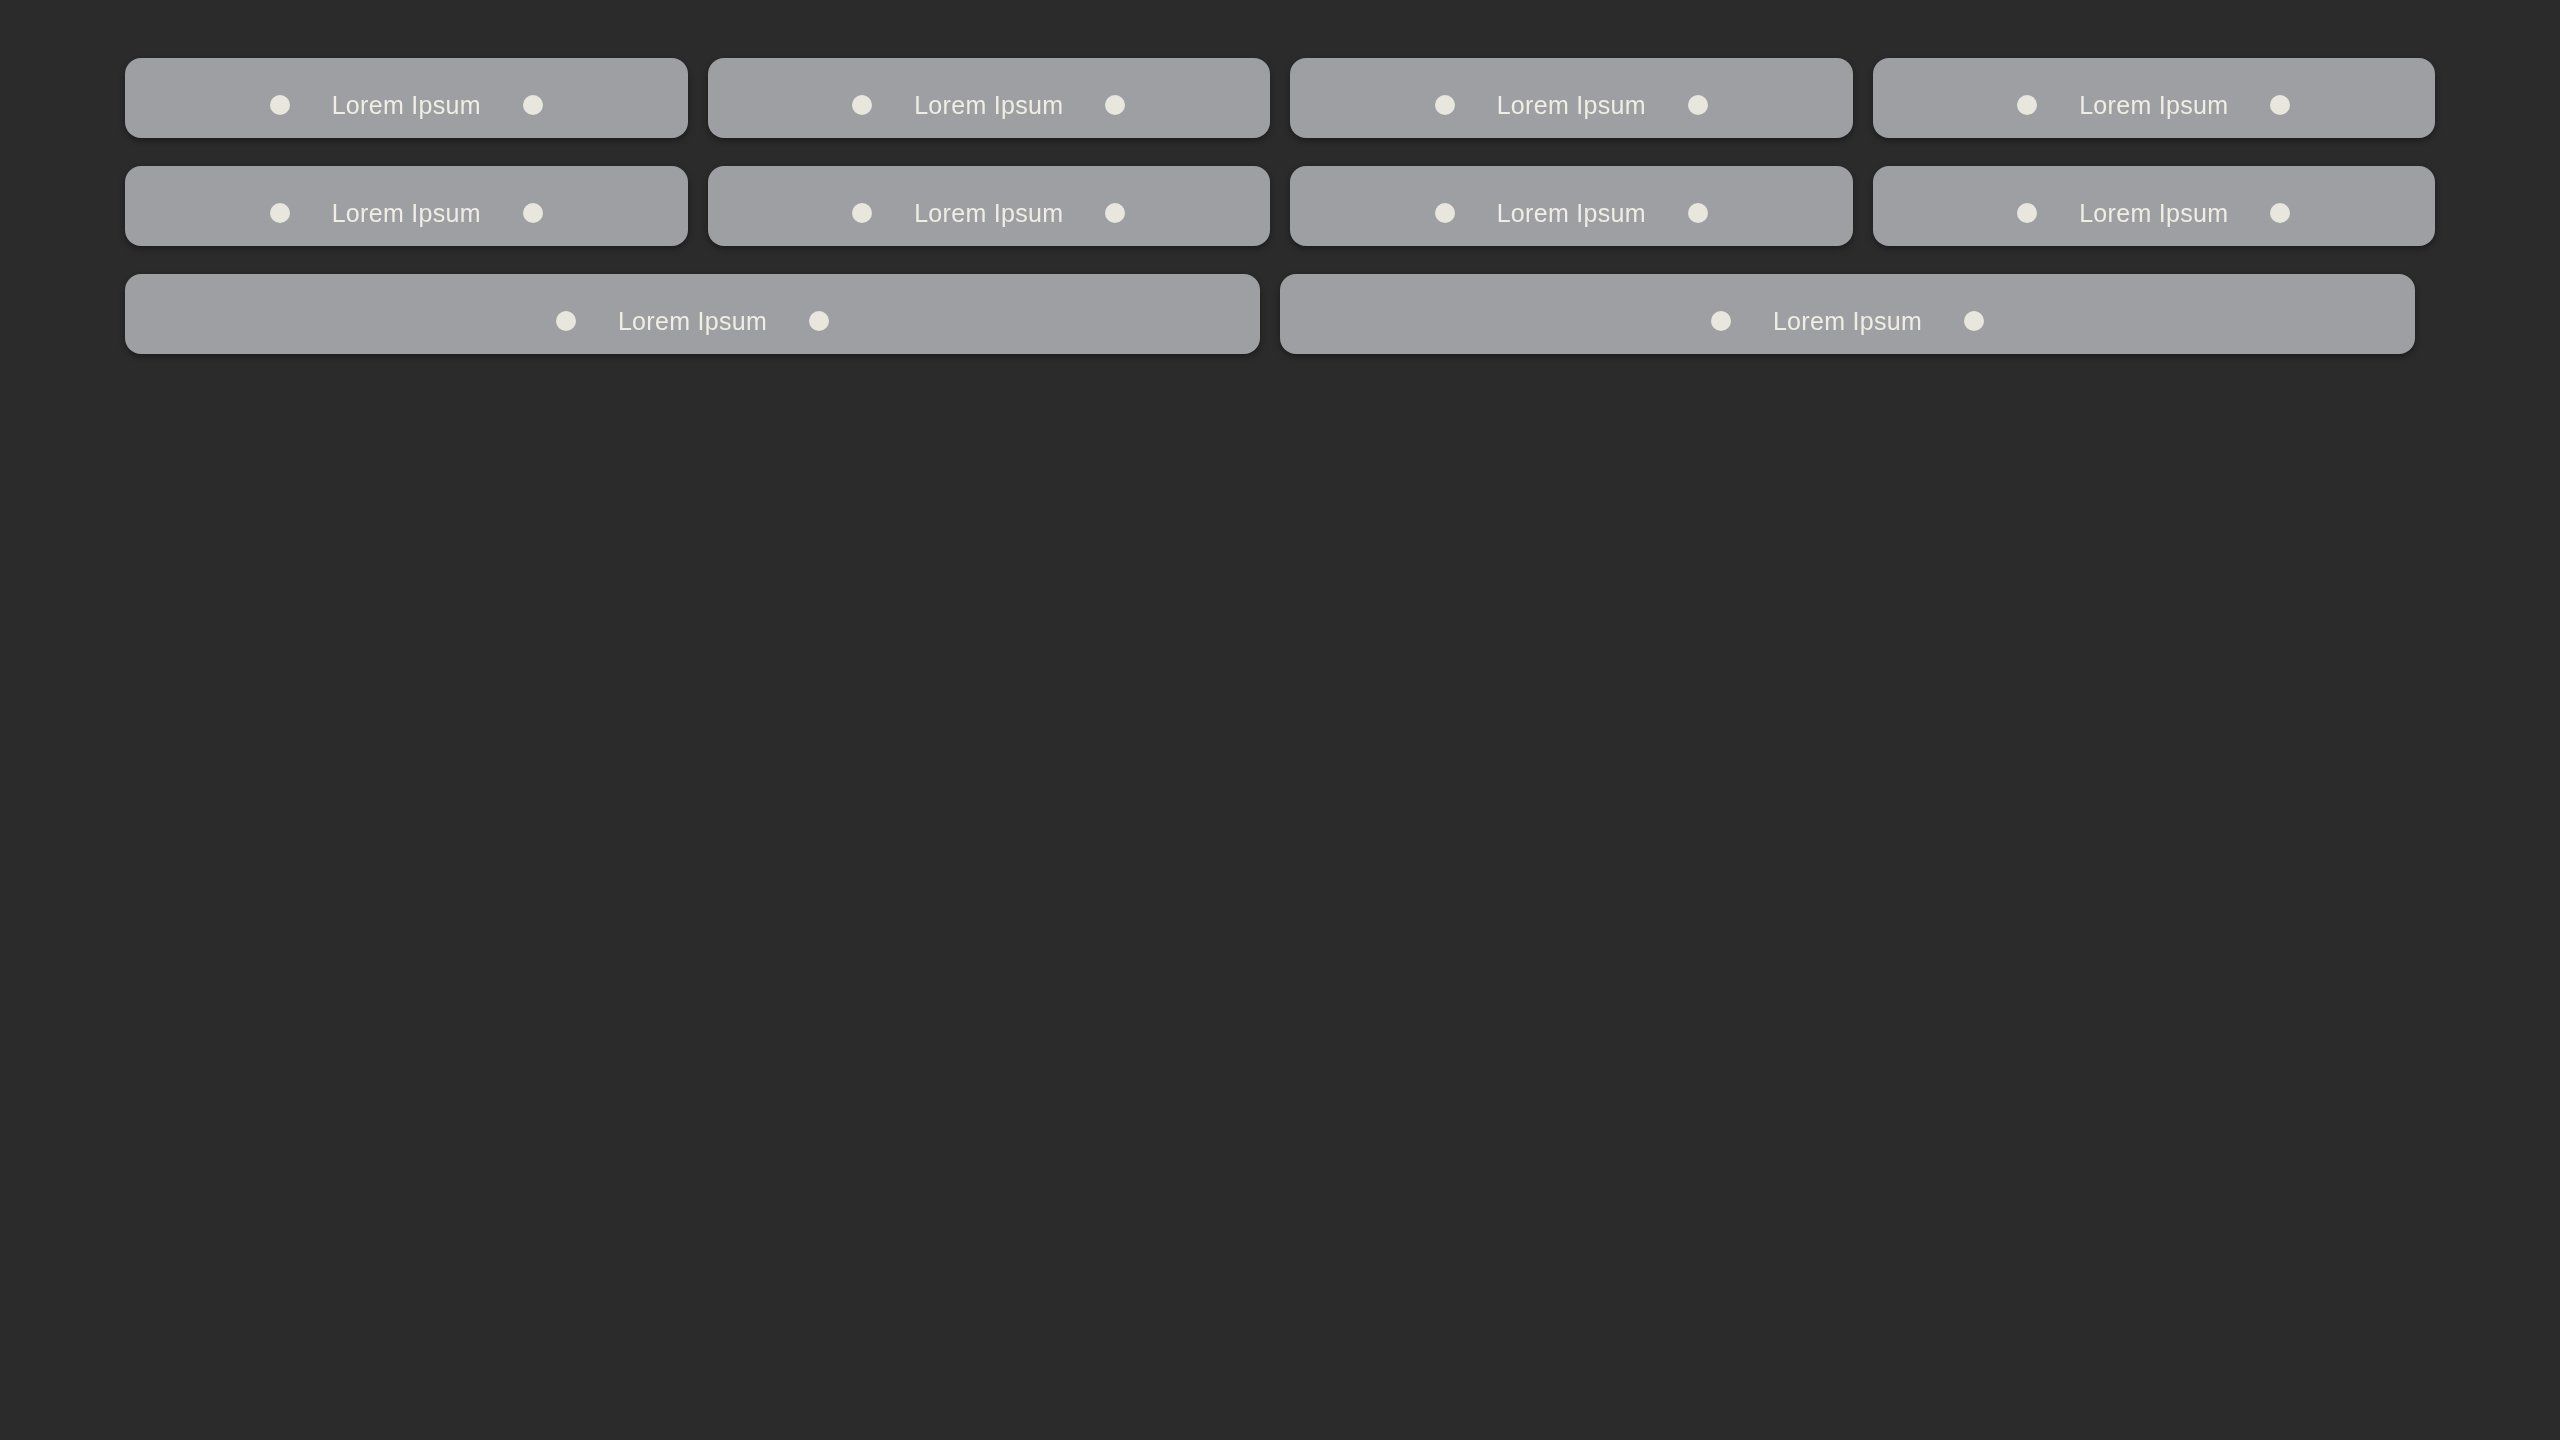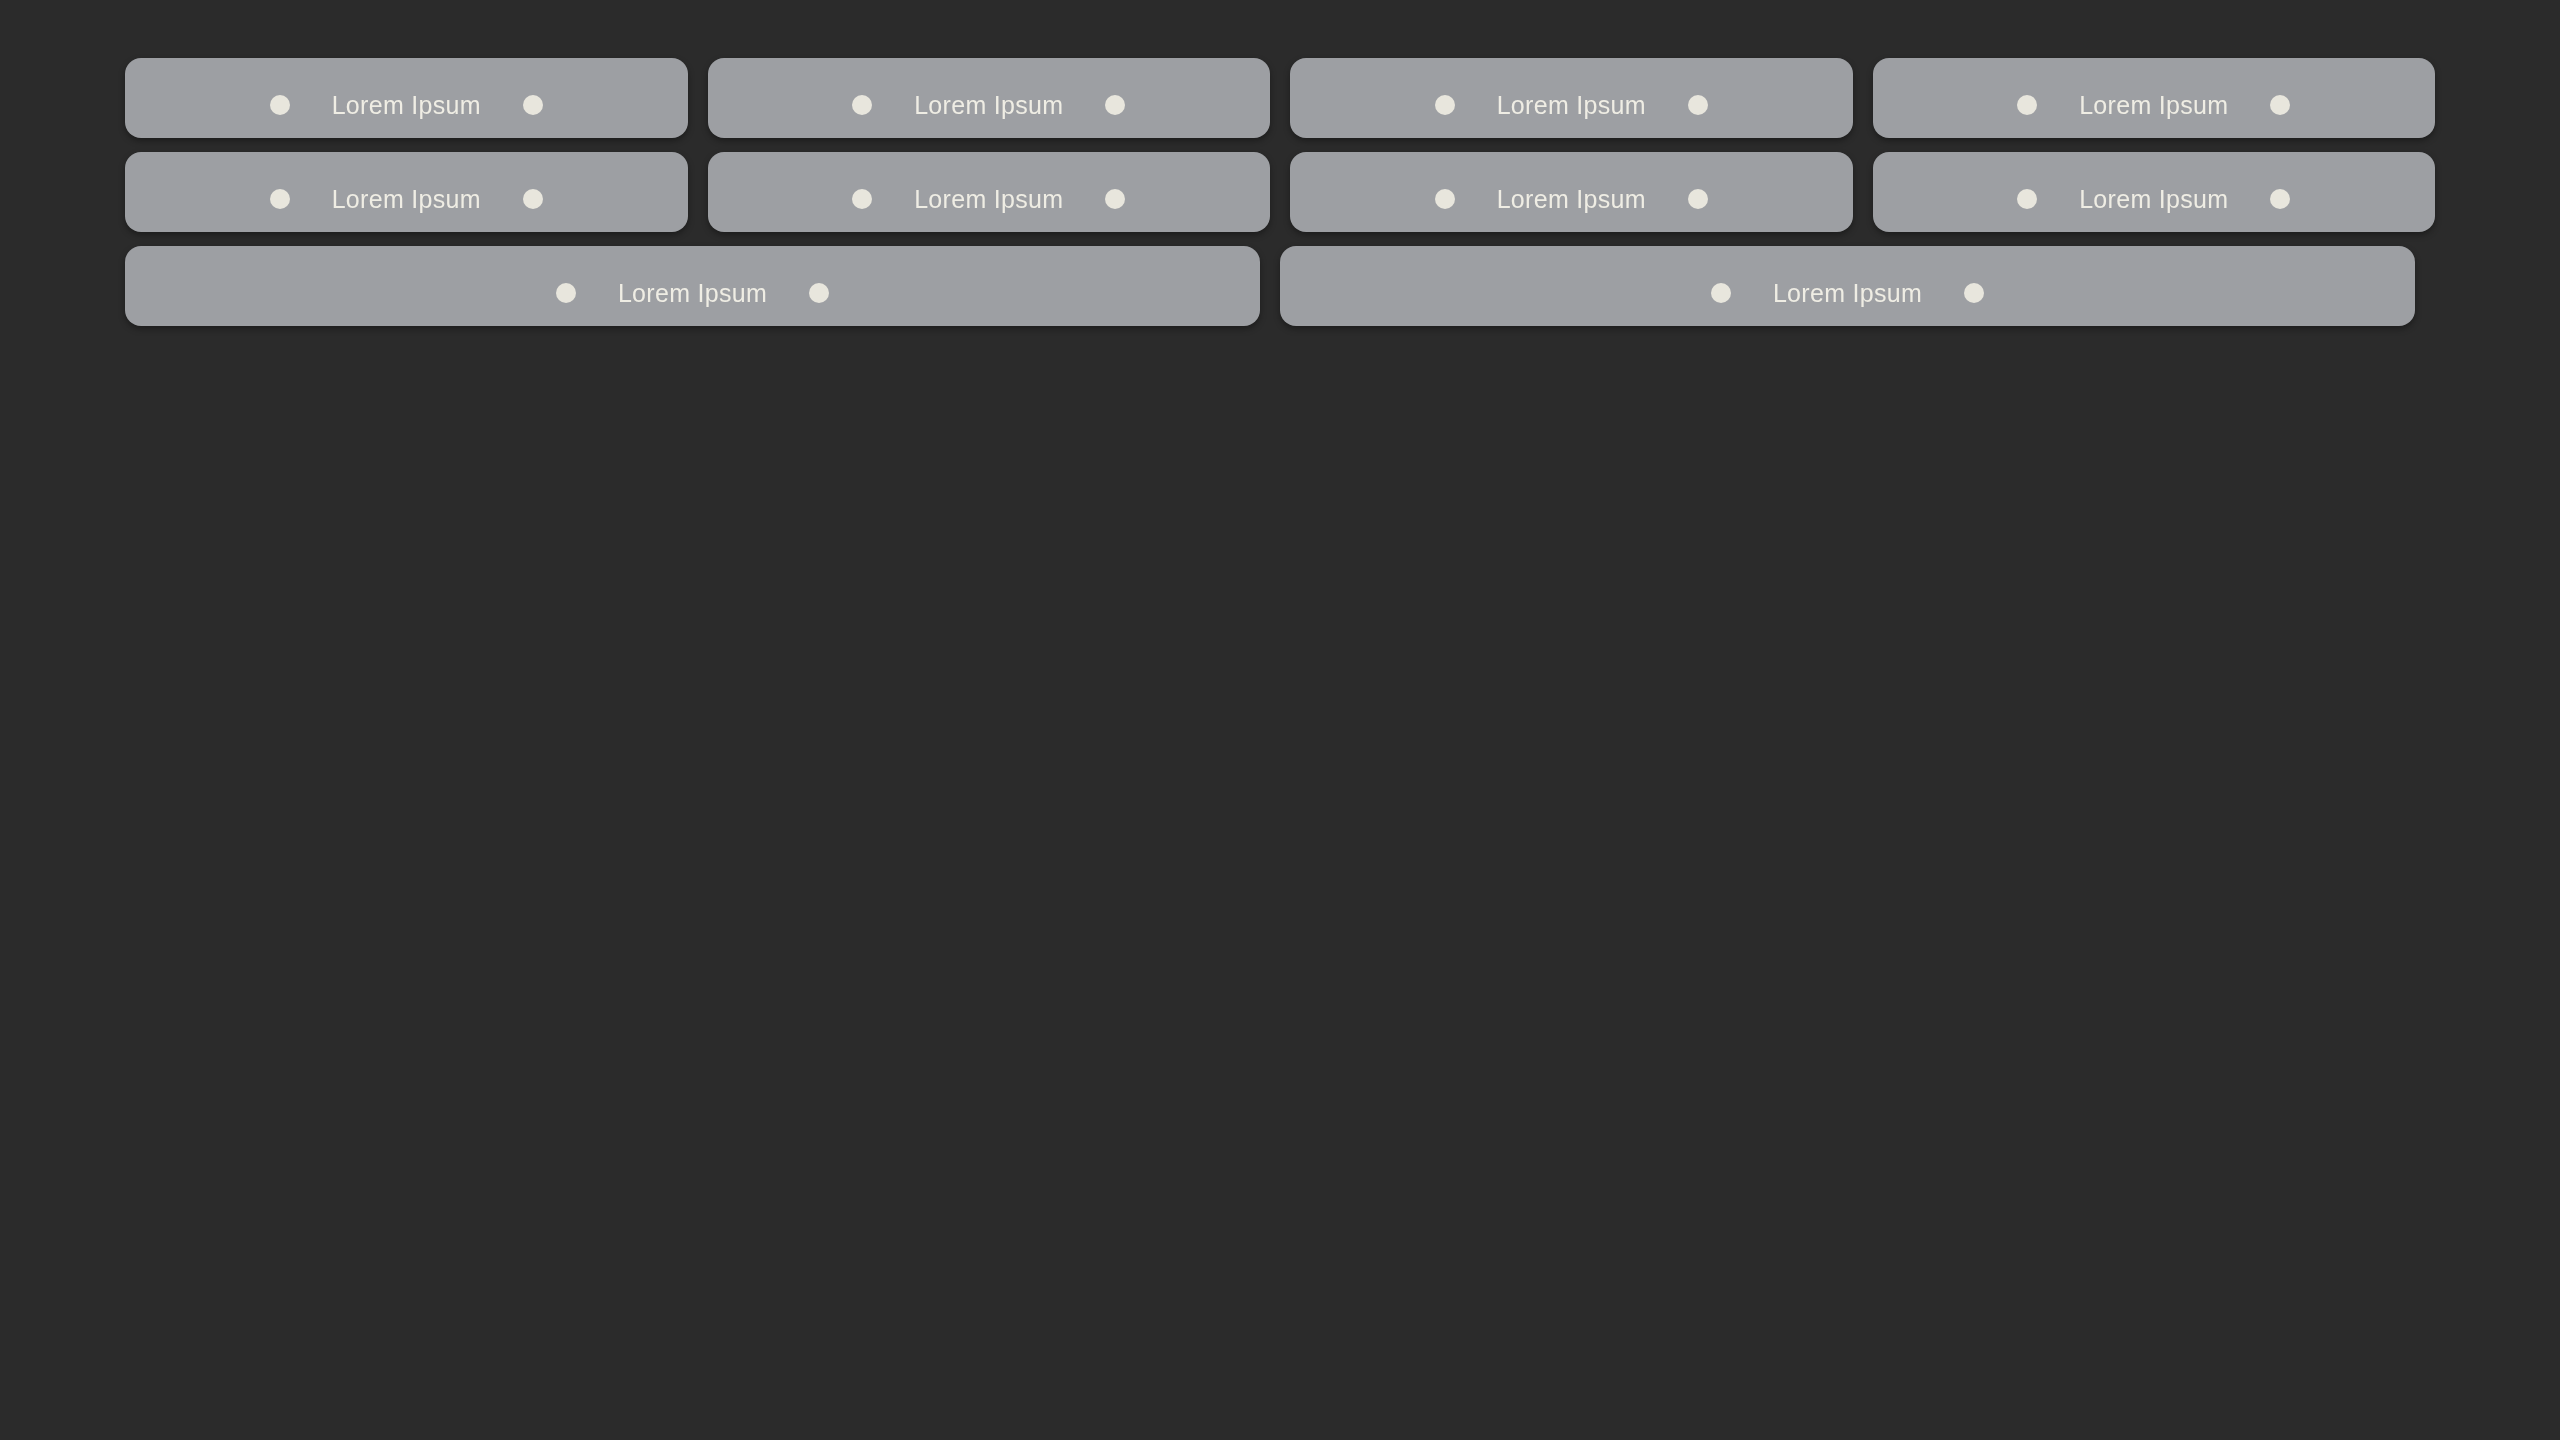--- a/index.html
+++ b/index.html
@@ -7,21 +7,21 @@
     width: 2560px; height: 1440px;
     background: #2b2b2b;
     font-family: "Liberation Sans", sans-serif;
     overflow: hidden;
   }
   .board {
     position: relative;
     width: 2560px; height: 1440px;
     padding: 58px 125px;
   }
-  .grid-row { display: flex; gap: 20px; margin-bottom: 14px; }
+  .grid-row { display: flex; gap: 20px; margin-bottom: 28px; }
 
   
   .device {
     background: #9d9fa3;
     border-radius: 16px;
     padding: 14px 14px 0 14px;
     display: flex; flex-direction: column;
     box-shadow: 0 3px 6px rgba(0,0,0,.35);
   }
   .device.q { width: 566px; }

